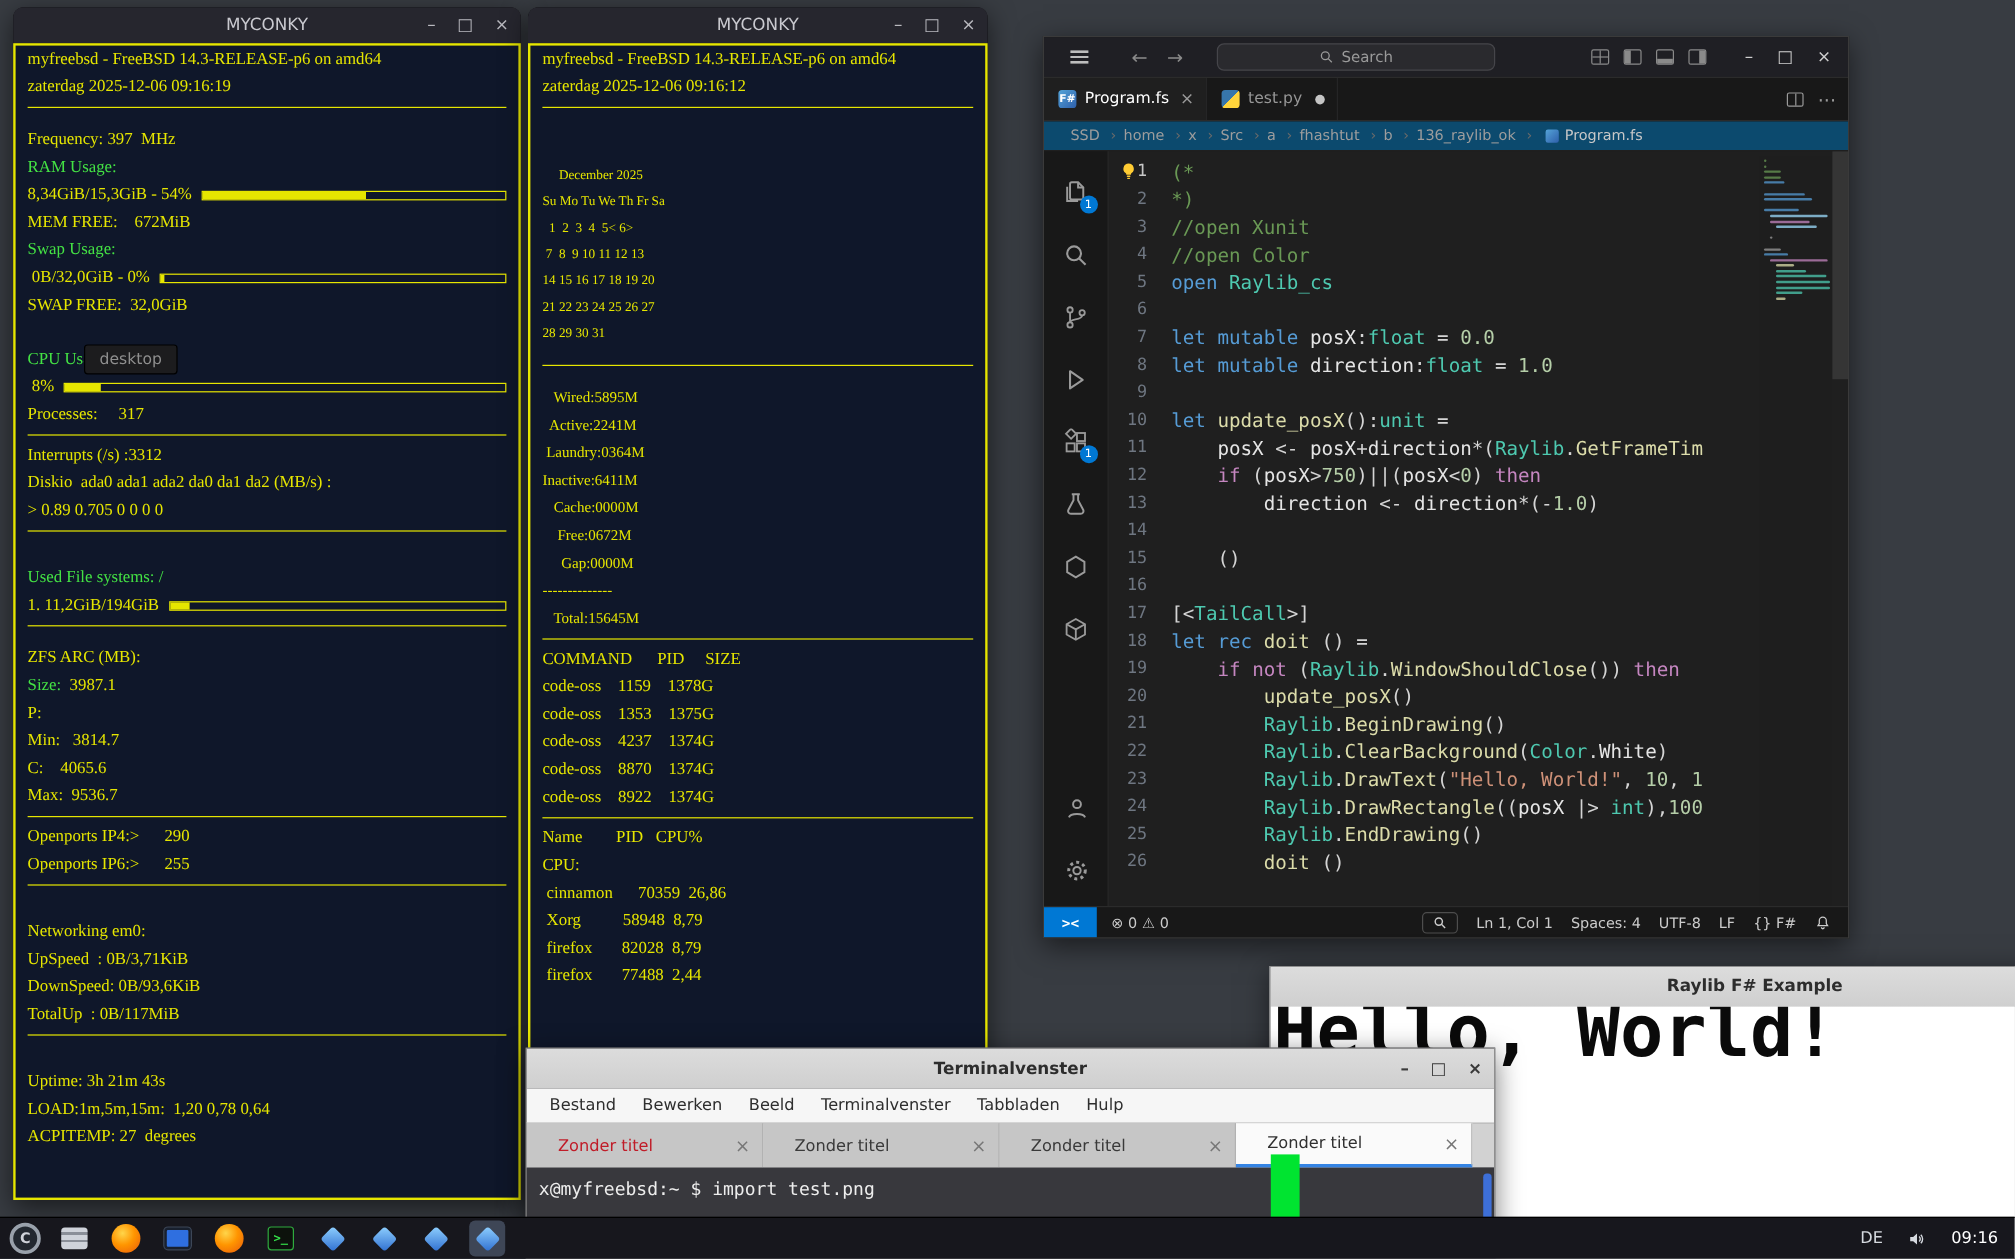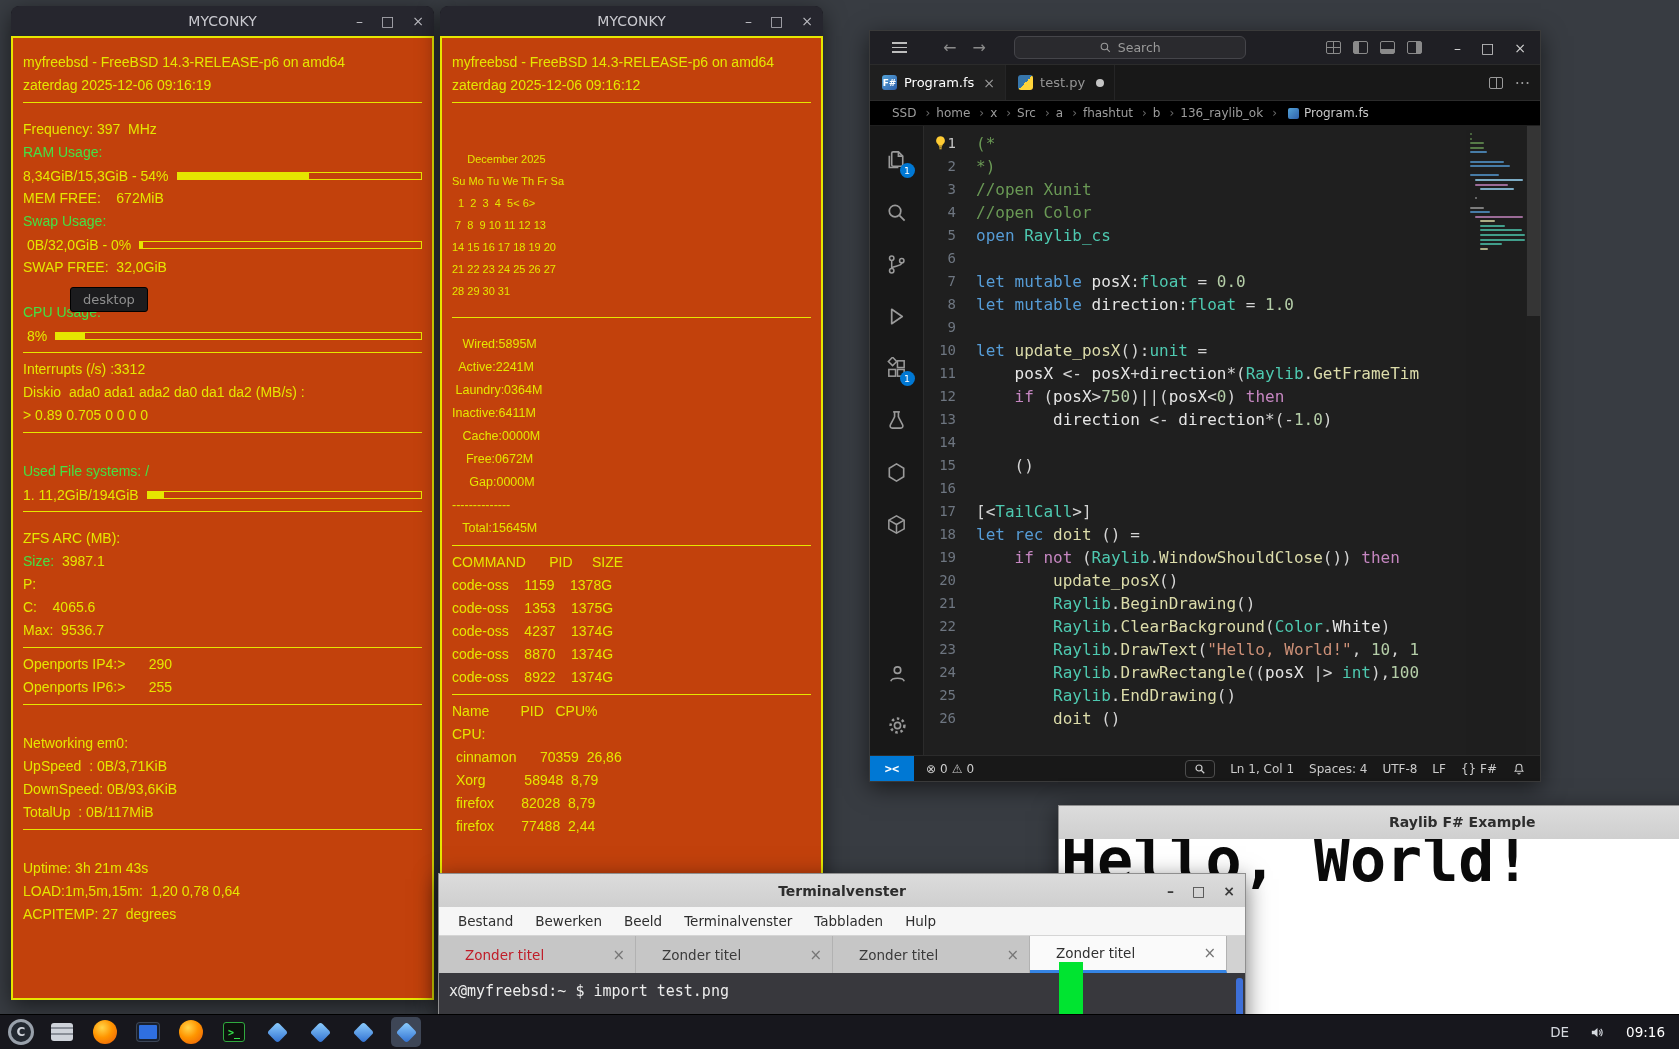--- a/index.html
+++ b/index.html
@@ -7,21 +7,21 @@
 
   .win{position:absolute;box-shadow:0 6px 22px rgba(0,0,0,.55)}
 
   
   .conky{background:#000;border-radius:9px 9px 0 0}
   .conky-tb{height:30px;background:#26262e;border-radius:8px 8px 0 0;display:flex;align-items:center;justify-content:center;position:relative;color:#c9c9cf;font-size:14px;font-weight:normal}
   .burger{width:15px;height:11px;background:linear-gradient(to bottom,currentColor 0 2px,transparent 2px 4.5px,currentColor 4.5px 6.5px,transparent 6.5px 9px,currentColor 9px 11px)}
   .tb-left{position:absolute;left:12px;top:10px;color:#b9b9bf}
   .winbtns{position:absolute;right:10px;top:0;height:100%;display:flex;align-items:center;gap:18px;color:#b9b9bf;font-size:14px}
   .winbtns span{cursor:default}
-  .conky-content{position:absolute;top:30px;left:0;right:0;bottom:0;background:#c2410c;border:2px solid #e6e600;padding:13px 10px;font-family:Liberation Sans, sans-serif;color:#e6e600;overflow:hidden}
+  .conky-content{position:absolute;top:30px;left:0;right:0;bottom:0;background:#0f172a;border:2px solid #e6e600;padding:0 10px;font-family:Liberation Serif, serif;color:#e6e600;overflow:hidden}
   .cl{height:23px;line-height:23px;white-space:pre;font-size:14px}
   .y{color:#e6e600}.g{color:#44e244}
   .chr{border:none;border-top:1px solid #e6e600;margin:5px 0;height:0}
   .sp10{height:10px}.sp22{height:22px}.sp40{height:40px}
   .barline{display:flex;align-items:center;height:23px;font-size:14px;white-space:pre}
   .bar{flex:1;height:8px;border:1px solid #e6e600;margin-left:8px;position:relative}
   .bar .fill{position:absolute;left:0;top:0;bottom:0;background:#e6e600}
   .cal .cl{font-size:11px;height:22px;line-height:22px}
   .memblk .cl{font-size:12.5px}
   .tbl .cl{font-size:14px}
@@ -47,21 +47,21 @@
   .vs-tab{display:flex;align-items:center;gap:7px;padding:0 10px 0 12px;font-size:13px;color:#969696;background:#181818;border-right:1px solid #252526}
   .vs-tab.active{background:#1f1f1f;color:#ffffff}
   .ficon{width:15px;height:15px;border-radius:3px;display:flex;align-items:center;justify-content:center;font-size:9px;font-weight:bold;color:#fff}
   .ficon.fs{background:linear-gradient(135deg,#54a3d8,#2e5faa)}
   .ficon.py{background:linear-gradient(135deg,#3776ab 0 50%,#ffd43b 50% 100%)}
   .tab-close{color:#9a9a9a;font-size:14px;margin-left:2px}
   .mod-dot{width:8px;height:8px;border-radius:50%;background:#c5c5c5;margin-left:4px}
   .vs-tabactions{position:absolute;right:10px;top:0;height:36px;display:flex;align-items:center;gap:12px;color:#9a9a9a}
   .split-ic{width:14px;height:12px;border:1.5px solid #9a9a9a;border-radius:2px;position:relative}
   .split-ic::before{content:"";position:absolute;left:50%;top:0;bottom:0;border-left:1.5px solid #9a9a9a}
-  .vs-breadcrumb{height:24px;display:flex;align-items:center;padding-left:22px;font-size:12px;color:#9d9d9d;gap:3px;background:#000000}
+  .vs-breadcrumb{height:24px;display:flex;align-items:center;padding-left:22px;font-size:12px;color:#9d9d9d;gap:3px;background:#0c4a6e}
   .crumb+.crumb::before{content:"›";color:#6a6a6a;margin:0 6px}
   .crumb.last{color:#c8c8c8;display:inline-flex;align-items:center;gap:5px}
   .crumb .mini-fs{width:11px;height:11px;border-radius:2px;background:linear-gradient(135deg,#54a3d8,#2e5faa);display:inline-block}
   .vs-body{position:absolute;top:95px;left:0;right:0;bottom:26px;display:flex}
   .activitybar{width:54px;background:#181818;border-right:1px solid #2b2b2b;display:flex;flex-direction:column;align-items:center;padding-top:8px;gap:0;position:relative}
   .act-item{width:54px;height:52px;display:flex;align-items:center;justify-content:center;position:relative}
   .badge{position:absolute;right:9px;bottom:8px;width:15px;height:15px;border-radius:50%;background:#0078d4;color:#fff;font-size:9.5px;display:flex;align-items:center;justify-content:center}
   .act-bottom{position:absolute;bottom:4px;left:0;width:54px;display:flex;flex-direction:column;align-items:center}
   .editor{flex:1;position:relative;background:#1f1f1f;overflow:hidden;padding-top:6px}
   .code-line{display:flex;height:23px;line-height:23px;font-family:"DejaVu Sans Mono",monospace;font-size:16px;white-space:pre}
@@ -138,34 +138,36 @@
     <div class="cl y">Frequency: 397  MHz</div>
     <div class="cl g">RAM Usage:</div>
     <div class="barline"><span class="y">8,34GiB/15,3GiB - 54%</span><span class="bar"><span class="fill" style="width: 54%;"></span></span></div>
     <div class="cl y">MEM FREE:    672MiB</div>
     <div class="cl g">Swap Usage:</div>
     <div class="barline"><span class="y"> 0B/32,0GiB - 0%</span><span class="bar"><span class="fill" style="width: 1%;"></span></span></div>
     <div class="cl y">SWAP FREE:  32,0GiB</div>
     <div class="sp22"></div>
     <div class="cl g">CPU Usage:</div>
     <div class="barline"><span class="y"> 8%</span><span class="bar"><span class="fill" style="width: 8%;"></span></span></div>
+    <div class="cl y">Processes:     317</div>
     <div class="chr"></div>
     <div class="cl y">Interrupts (/s) :3312</div>
     <div class="cl y">Diskio  ada0 ada1 ada2 da0 da1 da2 (MB/s) :</div>
     <div class="cl y">&gt; 0.89 0.705 0 0 0 0</div>
     <div class="chr"></div>
     <div class="sp22"></div>
     <div class="cl g">Used File systems: /</div>
     <div class="barline"><span class="y">1. 11,2GiB/194GiB</span><span class="bar"><span class="fill" style="width: 6%;"></span></span></div>
     <div class="chr"></div>
     <div class="sp10"></div>
     <div class="cl y">ZFS ARC (MB):</div>
     <div class="cl"><span class="g">Size:</span><span class="y">  3987.1</span></div>
     <div>
         <div class="cl y">P:</div>
+        <div class="cl y">Min:   3814.7</div>
         <div class="cl y">C:    4065.6</div>
         <div class="cl y">Max:  9536.7</div>
       </div>
     <div class="chr"></div>
     <div class="cl y">Openports IP4:&gt;      290</div>
     <div class="cl y">Openports IP6:&gt;      255</div>
     <div class="chr"></div>
     <div class="sp22"></div>
     <div class="cl y">Networking em0:</div>
     <div>

